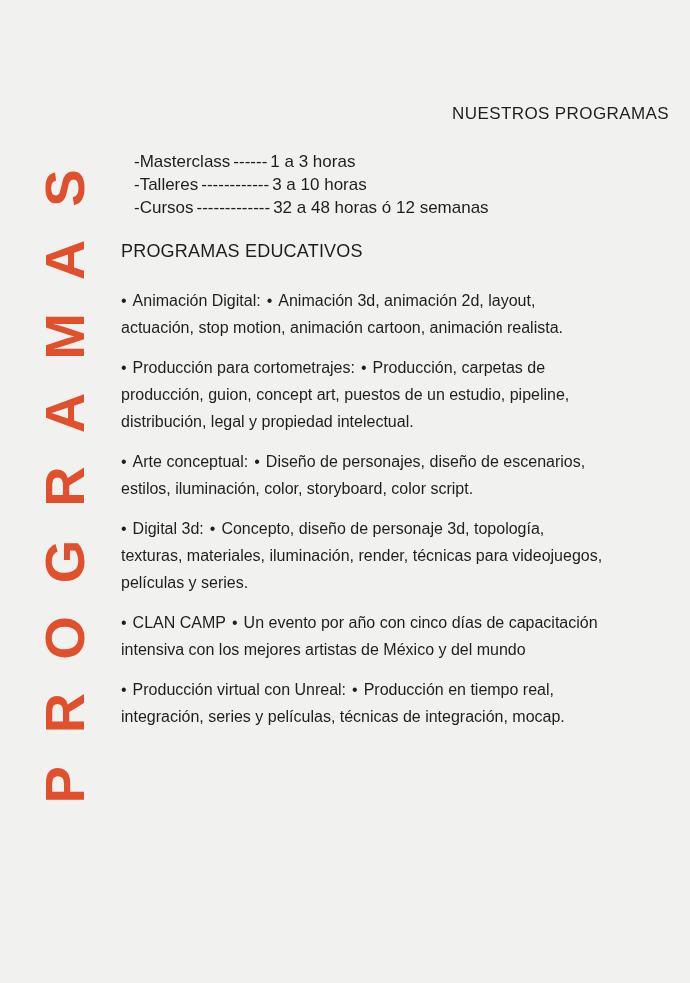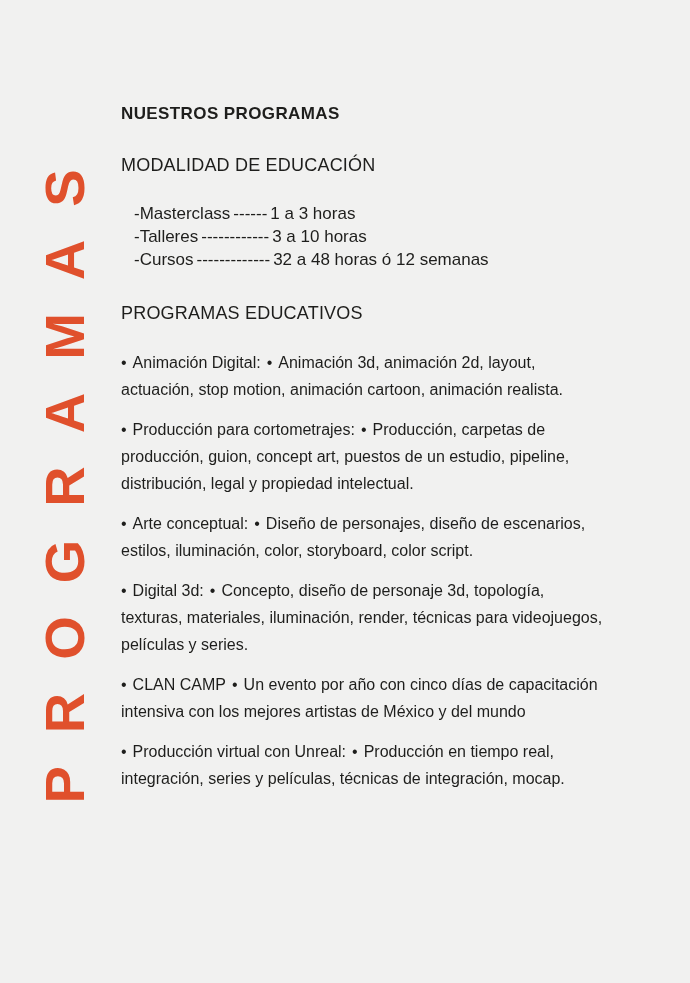--- a/index.html
+++ b/index.html
@@ -34,34 +34,34 @@
   
   .content {
     position: absolute;
     left: 121px;
     top: 0;
     width: 569px;
   }
 
   .doc-title {
     margin-top: 104px;
-    text-align: left;
+    text-align: right;
     width: 548px;
     font-size: 17px;
     letter-spacing: 0.4px;
-    font-weight: bold;
+    font-weight: normal;
   }
 
   .section-heading {
     font-size: 18px;
     font-weight: normal;
     letter-spacing: 0.2px;
   }
   .heading-modality { margin-top: 31px; }
-  .heading-programs { margin-top: 32px; }
+  .heading-programs { margin-top: 22px; }
 
   .modality-list {
     margin-top: 26px;
     margin-left: 13px;
     list-style: none;
     font-size: 17px;
     line-height: 23px;
   }
   .modality-list li span { margin-right: 3px; }
 
@@ -78,21 +78,20 @@
 </style>
 </head>
 <body>
 
 <div class="vertical-banner">PROGRAMAS</div>
 
 <div class="content">
 
   <h1 class="doc-title">NUESTROS PROGRAMAS</h1>
 
-  <h2 class="section-heading heading-modality">MODALIDAD DE EDUCACIÓN</h2>
 
   <ul class="modality-list">
     <li><span>-Masterclass</span><span>------</span><span>1 a 3 horas</span></li>
     <li><span>-Talleres</span><span>------------</span><span>3 a 10 horas</span></li>
     <li><span>-Cursos</span><span>-------------</span><span>32 a 48 horas ó 12 semanas</span></li>
   </ul>
 
   <h2 class="section-heading heading-programs">PROGRAMAS EDUCATIVOS</h2>
 
   <div class="programs">

